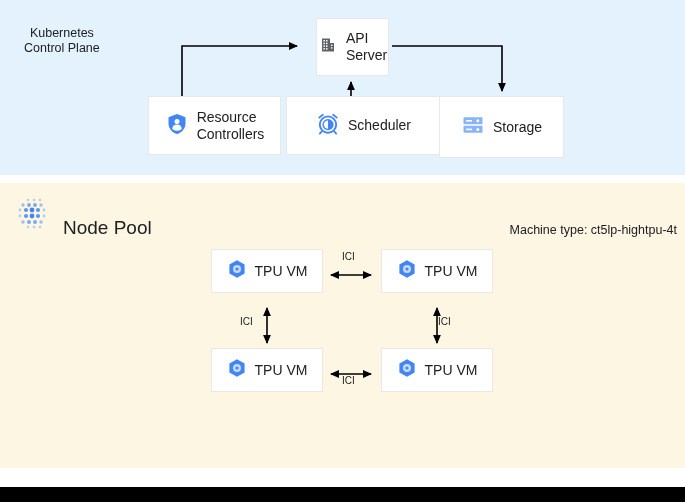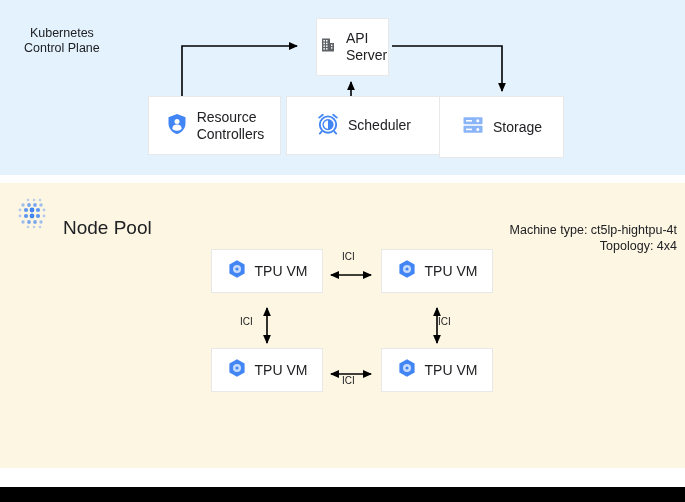--- a/index.html
+++ b/index.html
@@ -251,21 +251,20 @@
       <circle cx="18" cy="31" r="1.3" opacity="0.35"></circle>
       <circle cx="24" cy="31" r="1.3" opacity="0.35"></circle>
     </g>
   </svg>
 </span>
 
 <div class="panel-label" id="node-pool-label">Node Pool</div>
 
 <div id="machine-info">
   <div>Machine type: ct5lp-hightpu-4t</div>
-  <div>Topology: 4x4</div>
 </div>
 
 <svg class="conn" id="node-pool-conns" viewBox="0 0 685 285">
   <defs>
     <marker id="arrow-blk2" markerWidth="9" markerHeight="9" refX="8" refY="4.5" orient="auto" markerUnits="userSpaceOnUse">
       <path d="M0,0.6 L9,4.5 L0,8.4 Z" fill="#000"></path>
     </marker>
     <marker id="arrow-blk2-start" markerWidth="9" markerHeight="9" refX="1" refY="4.5" orient="auto" markerUnits="userSpaceOnUse">
       <path d="M9,0.6 L0,4.5 L9,8.4 Z" fill="#000"></path>
     </marker>

